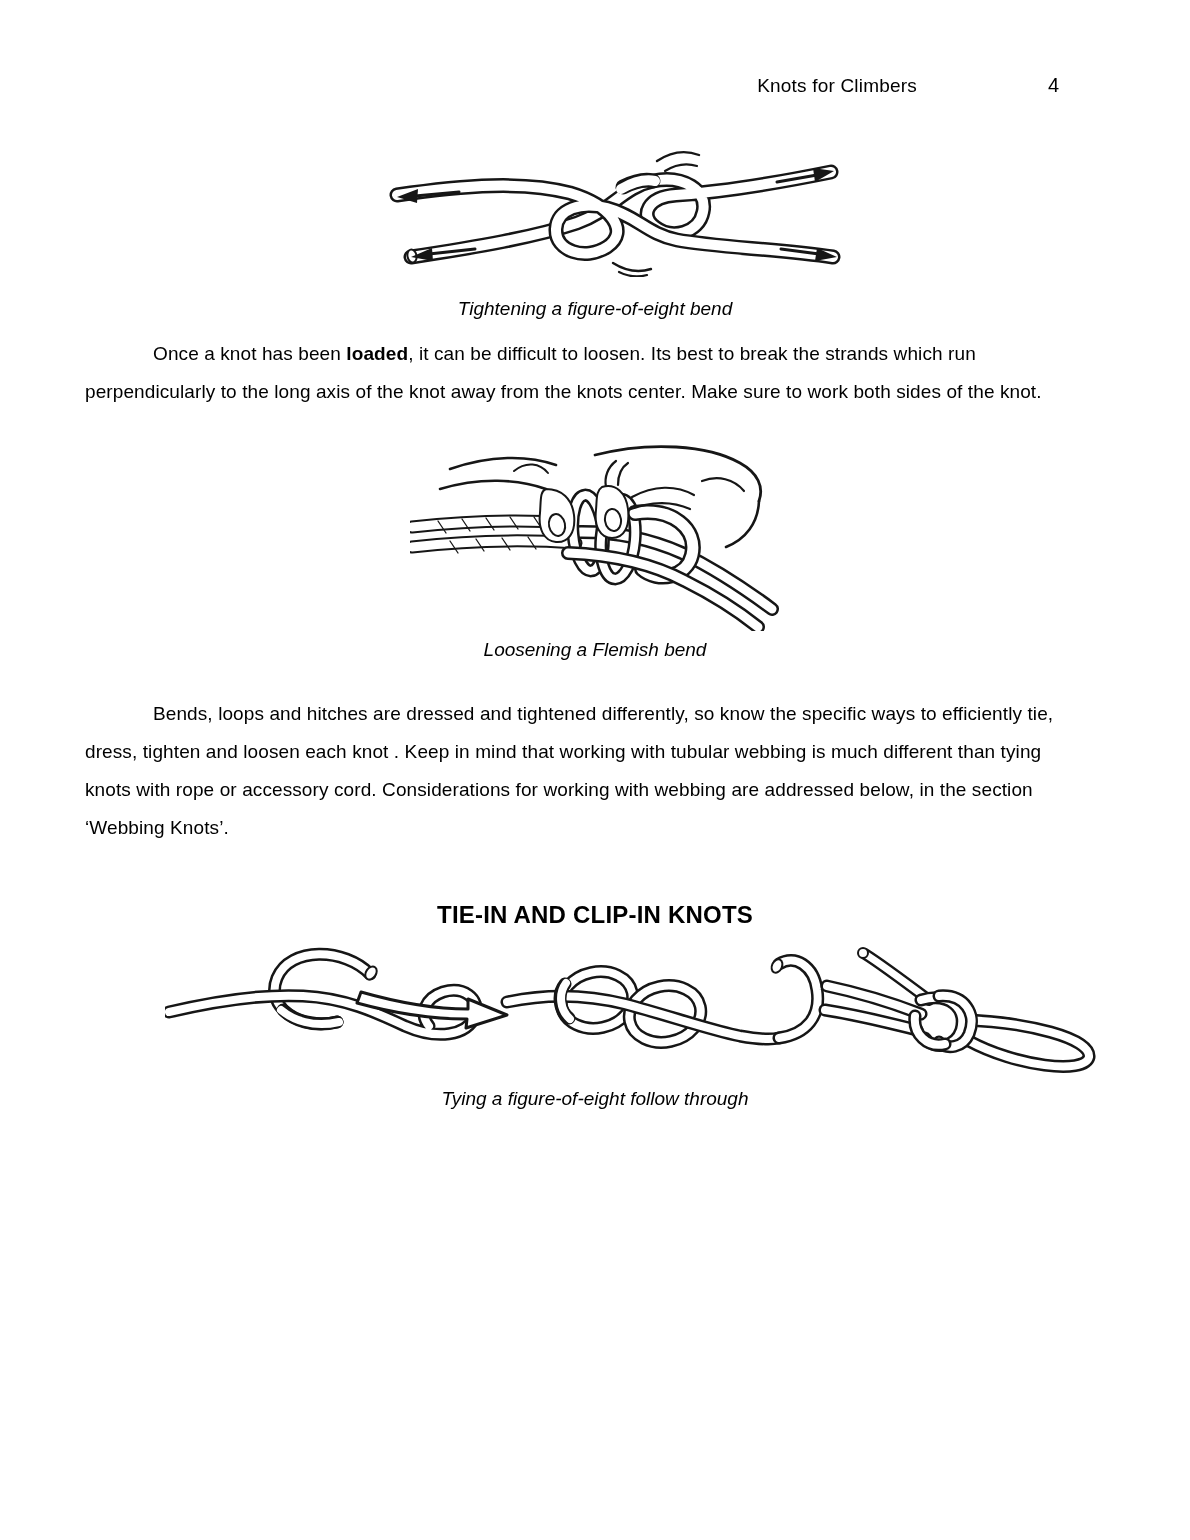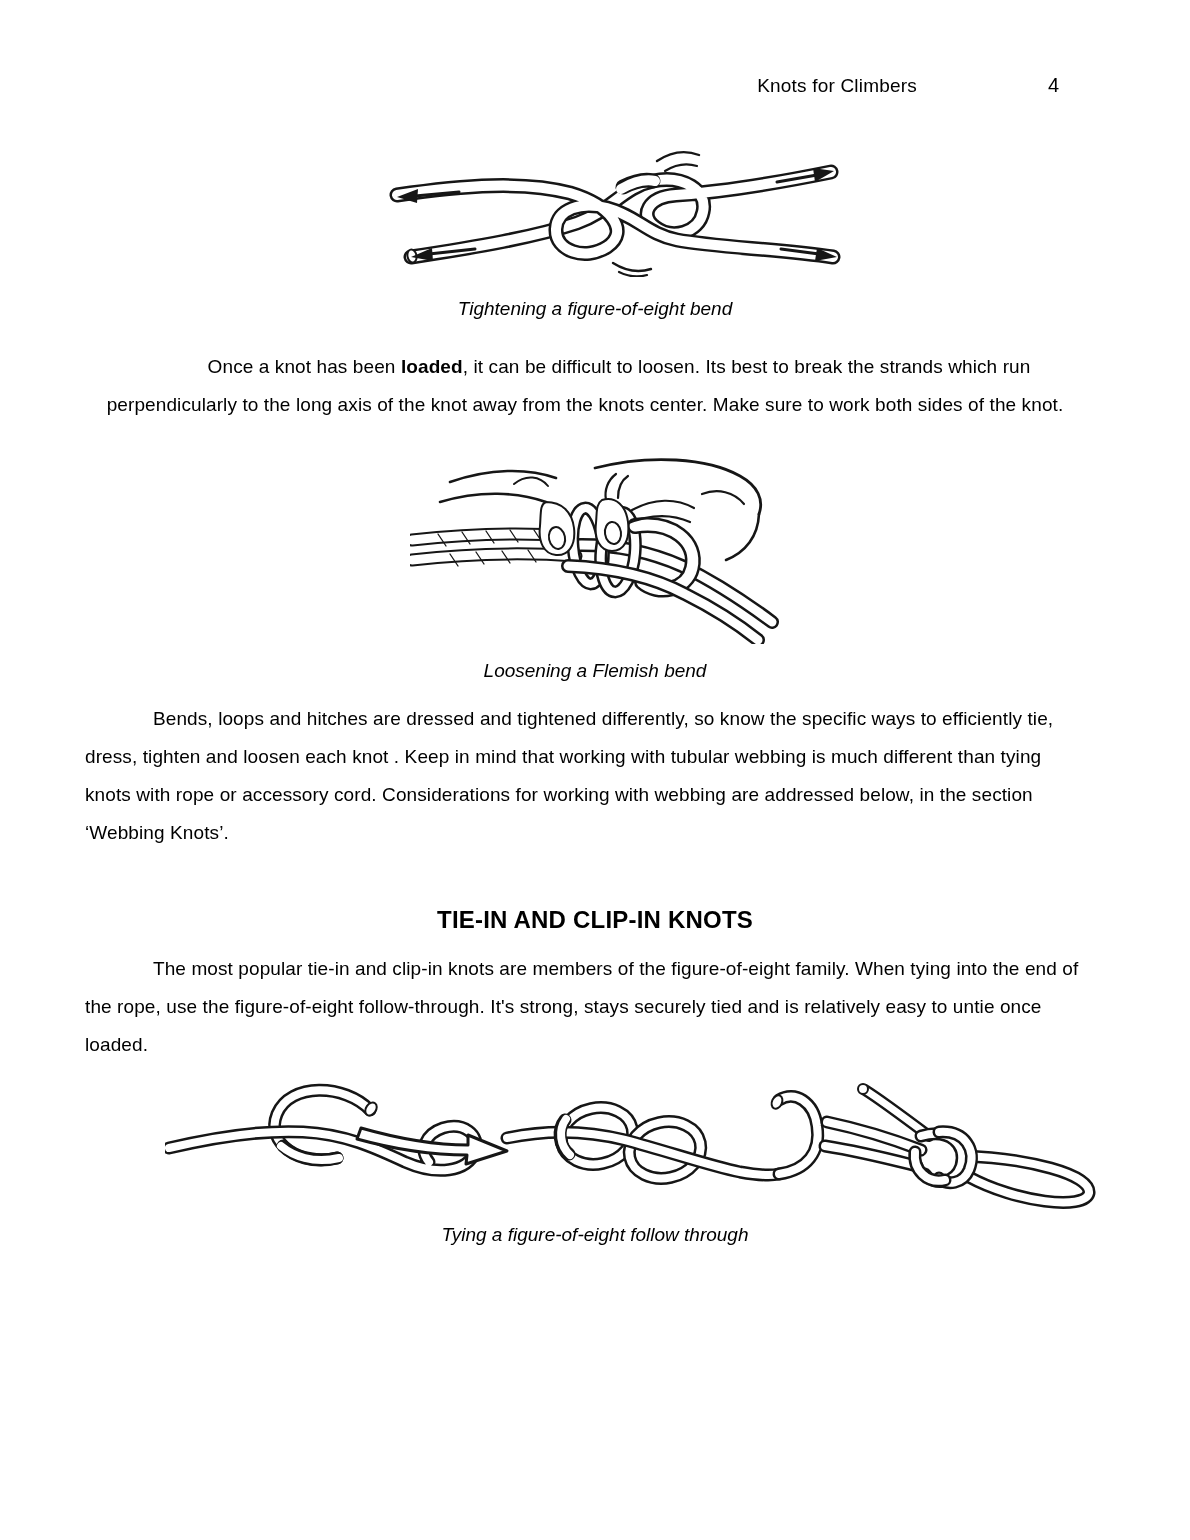--- a/index.html
+++ b/index.html
@@ -11,23 +11,23 @@
   .hdr { position:relative; height:24px; font-size:19px; }
   .hdr-title { position:absolute; right:188px; top:0; letter-spacing:0.2px; }
   .hdr-page  { position:absolute; left:963px; top:-1px; font-size:20px; }
   .figure { text-align:center; }
   .figure svg { display:inline-block; vertical-align:top; }
   .caption { text-align:center; font-style:italic; font-size:19px; line-height:22px; }
   .para { font-size:19px; line-height:38px; margin:0; text-indent:68px; width:1000px; text-align:left; letter-spacing:0.1px; }
   .section-heading { text-align:center; font-weight:bold; font-size:24px; line-height:26px; margin:0; letter-spacing:0.2px; }
   
   .fig1 { margin-top:46px; }  .cap1 { margin-top:21px; }
-  .p1   { margin-top:28px;text-align:center; }
-  .fig2 { margin-top:30px; }  .cap2 { margin-top:16px; }
-  .p2   { margin-top:18px; }
+  .p1   { margin-top:15px; }
+  .fig2 { margin-top:30px; }  .cap2 { margin-top:8px; }
+  .p2   { margin-top:34px; }
   .head { margin-top:55px; }
   .p3   { margin-top:17px; }
   .fig3 { margin-top:10px; }  .cap3 { margin-top:12px; }
   .p4   { margin-top:19px; }
   .shift1 { transform:translateX(20px); }
   .shift3 { transform:translateX(40px); }
   
   .rb { fill:none; stroke:#161616; stroke-linecap:round; stroke-linejoin:round; }
   .rw { fill:none; stroke:#ffffff; stroke-linecap:round; stroke-linejoin:round; }
   .ln { fill:none; stroke:#161616; stroke-linecap:round; stroke-linejoin:round; }
@@ -131,21 +131,20 @@
         <ellipse class="cap-end" cx="203" cy="79" rx="8" ry="11" transform="rotate(-8 203 79)"></ellipse>
       </g>
     </svg>
   </div>
   <div class="caption cap2">Loosening a Flemish bend</div>
 
   <p class="para p2">Bends, loops and hitches are dressed and tightened differently, so know the specific ways to efficiently tie, dress, tighten and loosen each knot . Keep in mind that working with tubular webbing is much different than tying knots with rope or accessory cord. Considerations for working with webbing are addressed below, in the section ‘Webbing Knots’.</p>
 
   <h2 class="section-heading head">TIE-IN AND CLIP-IN KNOTS</h2>
 
-  <p class="para p3">The most popular tie-in and clip-in knots are members of the figure-of-eight family. When tying into the end of the rope, use the figure-of-eight follow-through. It's strong, stays securely tied and is relatively easy to untie once loaded.</p>
 
   <div class="figure fig3">
     <svg class="shift3" width="940" height="138" viewBox="0 0 940 138" aria-hidden="true">
 
       <g>
         <path class="rb" stroke-width="13" d="M 205 36 C 180 10 125 8 112 40 C 100 70 135 92 172 84"></path>
         <path class="rw" stroke-width="8" d="M 205 36 C 180 10 125 8 112 40 C 100 70 135 92 172 84"></path>
         <path class="rb" stroke-width="13" d="M 4 74 C 55 62 100 56 138 58 C 180 60 210 74 240 88 C 272 102 302 98 310 78 C 316 60 298 48 278 54 C 260 60 254 76 264 88"></path>
         <path class="rw" stroke-width="8" d="M 4 74 C 55 62 100 56 138 58 C 180 60 210 74 240 88 C 272 102 302 98 310 78 C 316 60 298 48 278 54 C 260 60 254 76 264 88"></path>
         <path class="rb" stroke-width="13" d="M 118 72 C 128 82 148 90 172 84"></path>

